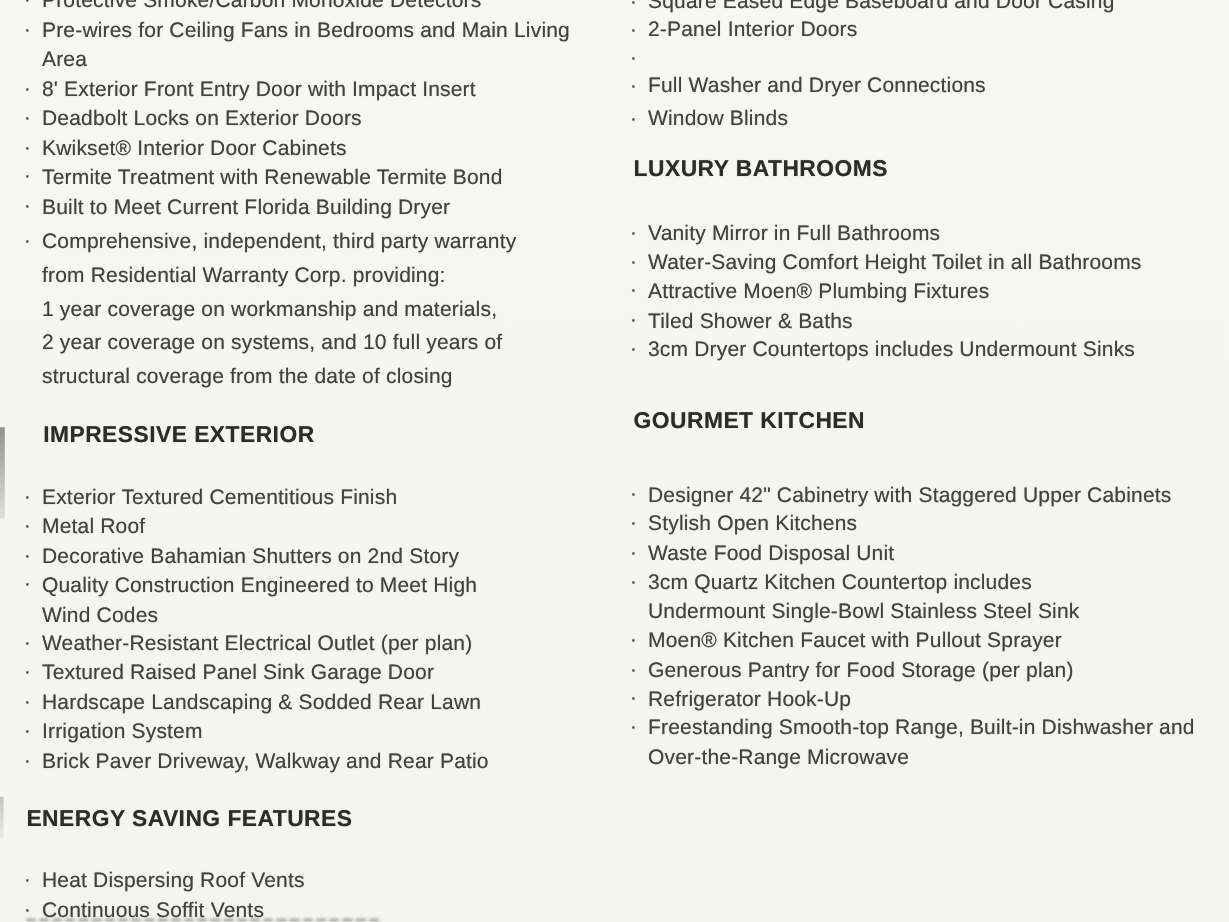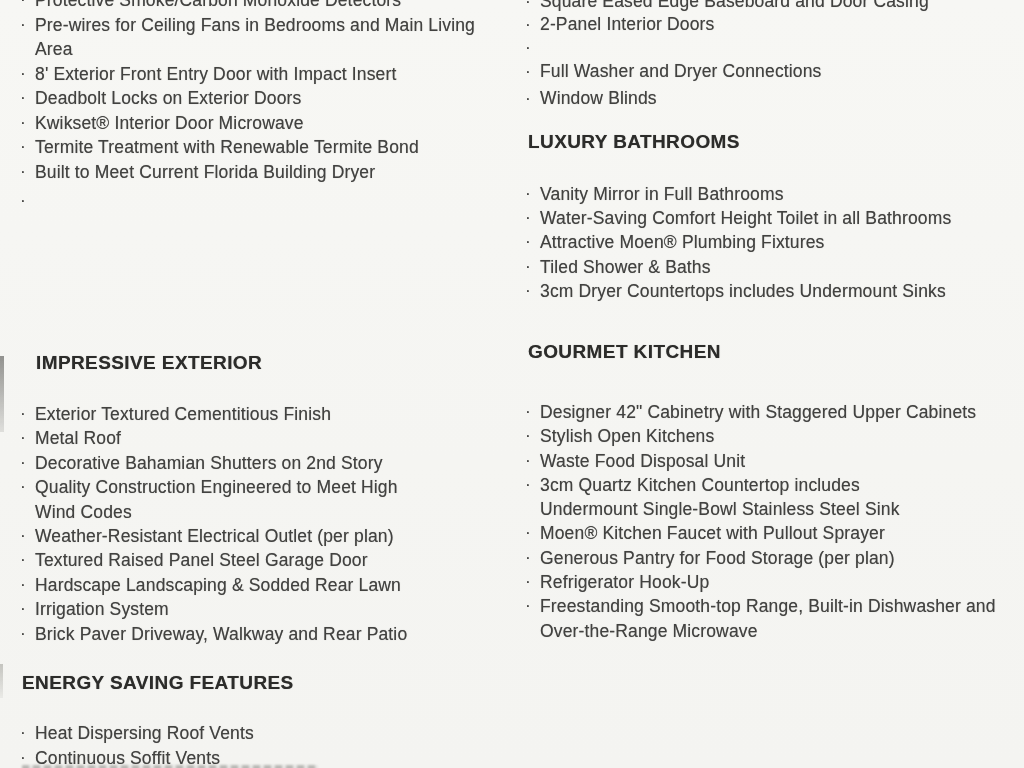--- a/index.html
+++ b/index.html
@@ -75,32 +75,37 @@
     <div class="item">
         <span class="bullet">·</span>
         <span class="itext">8' Exterior Front Entry Door with Impact Insert</span>
       </div>
     <div class="item">
         <span class="bullet">·</span>
         <span class="itext">Deadbolt Locks on Exterior Doors</span>
       </div>
     <div class="item">
         <span class="bullet">·</span>
-        <span class="itext">Kwikset® Interior Door Microwave</span>
+        <span class="itext">Kwikset® Interior Door Cabinets</span>
       </div>
     <div class="item">
         <span class="bullet">·</span>
         <span class="itext">Termite Treatment with Renewable Termite Bond</span>
       </div>
     <div class="item">
         <span class="bullet">·</span>
         <span class="itext">Built to Meet Current Florida Building Dryer</span>
       </div>
     <div class="item warranty">
         <span class="bullet">·</span>
+        <span class="itext">Comprehensive, independent, third party warranty
+from Residential Warranty Corp. providing:
+1 year coverage on workmanship and materials,
+2 year coverage on systems, and 10 full years of
+structural  coverage from the date of closing</span>
       </div>
   </div>
 
   <h2 class="hdr hdr-l2">IMPRESSIVE EXTERIOR</h2>
   <div class="sec sec-l2 list">
     <div class="item">
         <span class="bullet">·</span>
         <span class="itext">Exterior Textured Cementitious Finish</span>
       </div>
     <div class="item">
@@ -115,21 +120,21 @@
         <span class="bullet">·</span>
         <span class="itext">Quality Construction Engineered to Meet High
 Wind Codes</span>
       </div>
     <div class="item">
         <span class="bullet">·</span>
         <span class="itext">Weather-Resistant Electrical Outlet (per plan)</span>
       </div>
     <div class="item">
         <span class="bullet">·</span>
-        <span class="itext">Textured Raised Panel Steel Garage Door</span>
+        <span class="itext">Textured Raised Panel Sink Garage Door</span>
       </div>
     <div class="item">
         <span class="bullet">·</span>
         <span class="itext">Hardscape Landscaping &amp; Sodded Rear Lawn</span>
       </div>
     <div class="item">
         <span class="bullet">·</span>
         <span class="itext">Irrigation System</span>
       </div>
     <div class="item">

